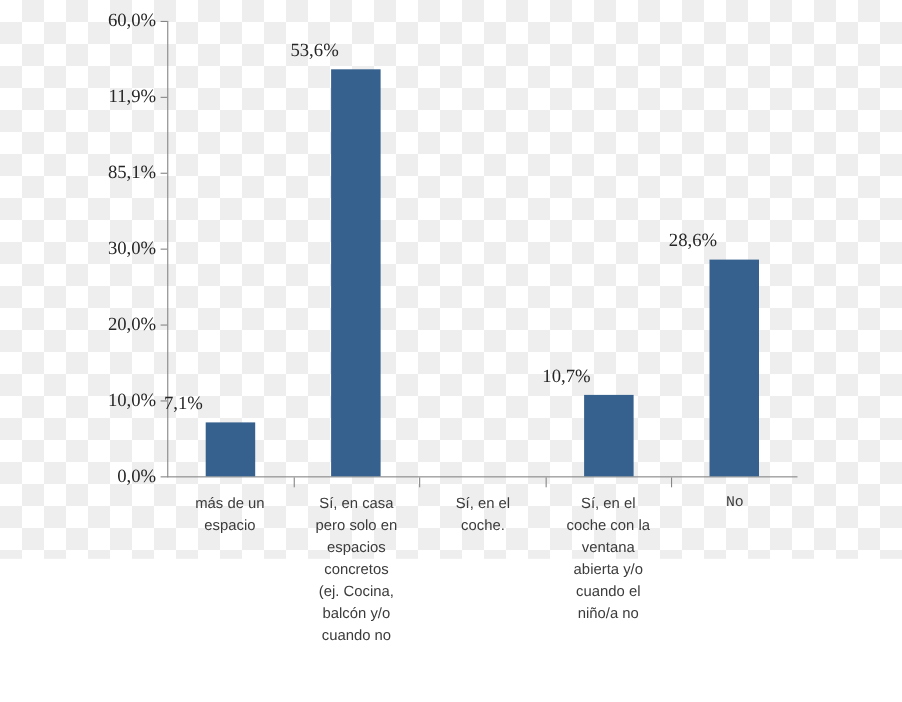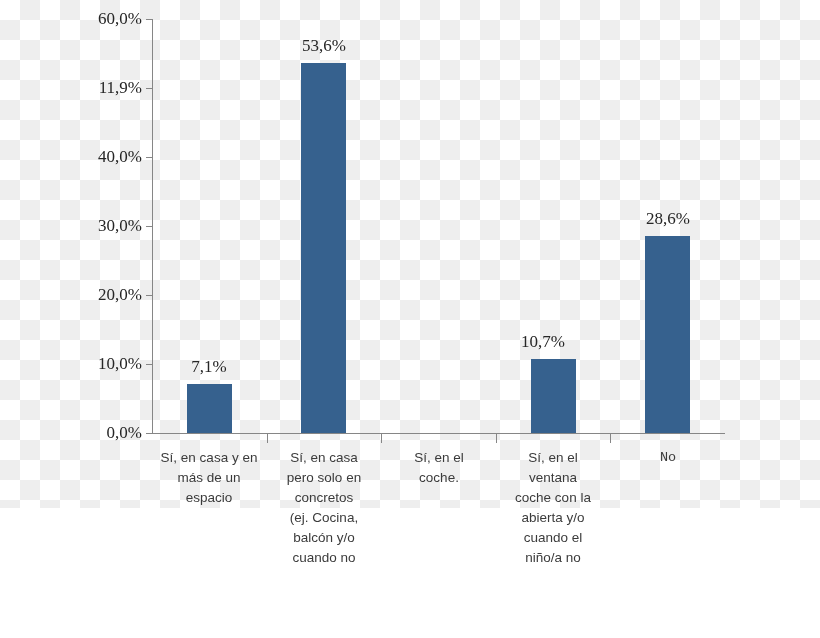--- a/index.html
+++ b/index.html
@@ -88,21 +88,21 @@
   .bar {
     position: absolute;
     background: #36618E;
   }
 
   .bar-value {
     position: absolute;
     font-size: 17px;
     color: #262626;
     font-family: "Liberation Serif", serif;
-    text-align: center;
+    text-align: left;
     line-height: 20px;
     white-space: nowrap;
   }
 
   .cat-label {
     position: absolute;
     font-size: 13.5px;
     color: #3b3b3b;
     text-align: center;
     line-height: 20px;
@@ -123,68 +123,68 @@
         <div class="y-tick" style="top: 19px;"></div>
         <div class="y-label-wrap" style="top: 10px;">
           <div class="y-label">60,0%</div>
         </div>
         <div class="y-tick" style="top: 88px;"></div>
         <div class="y-label-wrap" style="top: 79px;">
           <div class="y-label">11,9%</div>
         </div>
         <div class="y-tick" style="top: 157px;"></div>
         <div class="y-label-wrap" style="top: 148px;">
-          <div class="y-label">40,0%</div>
+          <div class="y-label">85,1%</div>
         </div>
         <div class="y-tick" style="top: 226px;"></div>
         <div class="y-label-wrap" style="top: 217px;">
           <div class="y-label">30,0%</div>
         </div>
         <div class="y-tick" style="top: 295px;"></div>
         <div class="y-label-wrap" style="top: 286px;">
           <div class="y-label">20,0%</div>
         </div>
         <div class="y-tick" style="top: 364px;"></div>
         <div class="y-label-wrap" style="top: 355px;">
           <div class="y-label">10,0%</div>
         </div>
         <div class="y-tick" style="top: 433px;"></div>
         <div class="y-label-wrap" style="top: 424px;">
           <div class="y-label">0,0%</div>
         </div>
         <div class="bar" title="Sí, en casa y en más de un espacio 7,1%" style="left: 187px; top: 384px; width: 45px; height: 49px; background: rgb(54, 97, 142);"></div>
         <div class="bar-value" style="left: 149px; top: 357px; width: 120px;">7,1%</div>
         <div class="cat-label" style="left: 153px; top: 448px; width: 112px;">
-          <div>Sí, en casa y en</div>
           <div>más de un</div>
           <div>espacio</div>
         </div>
         <div class="cat-tick" style="left: 267px;"></div>
         <div class="bar" title="Sí, en casa pero solo en espacios concretos (ej. Cocina, balcón y/o cuando no está el niño/a). 53,6%" style="left: 301px; top: 63px; width: 45px; height: 370px; background: rgb(54, 97, 142);"></div>
         <div class="bar-value" style="left: 264px; top: 36px; width: 120px;">53,6%</div>
         <div class="cat-label" style="left: 268px; top: 448px; width: 112px;">
           <div>Sí, en casa</div>
           <div>pero solo en</div>
+          <div>espacios</div>
           <div>concretos</div>
           <div>(ej. Cocina,</div>
           <div>balcón y/o</div>
           <div>cuando no</div>
         </div>
         <div class="cat-tick" style="left: 381px;"></div>
         <div class="cat-label" style="left: 383px; top: 448px; width: 112px;">
           <div>Sí, en el</div>
           <div>coche.</div>
         </div>
         <div class="cat-tick" style="left: 496px;"></div>
         <div class="bar" title="Sí, en el coche con la ventana abierta y/o cuando el niño/a no está. 10,7%" style="left: 531px; top: 359px; width: 45px; height: 74px; background: rgb(54, 97, 142);"></div>
-        <div class="bar-value" style="left: 483px; top: 332px; width: 120px;">10,7%</div>
+        <div class="bar-value" style="left: 493px; top: 332px; width: 120px;">10,7%</div>
         <div class="cat-label" style="left: 497px; top: 448px; width: 112px;">
           <div>Sí, en el</div>
+          <div>coche con la</div>
           <div>ventana</div>
-          <div>coche con la</div>
           <div>abierta y/o</div>
           <div>cuando el</div>
           <div>niño/a no</div>
         </div>
         <div class="cat-tick" style="left: 610px;"></div>
         <div class="bar" title="No 28,6%" style="left: 645px; top: 236px; width: 45px; height: 197px; background: rgb(54, 97, 142);"></div>
         <div class="bar-value" style="left: 608px; top: 209px; width: 120px;">28,6%</div>
         <div class="cat-label" style="left: 612px; top: 448px; width: 112px; font-family: Liberation Mono, monospace;">
           <div>No</div>
         </div>

